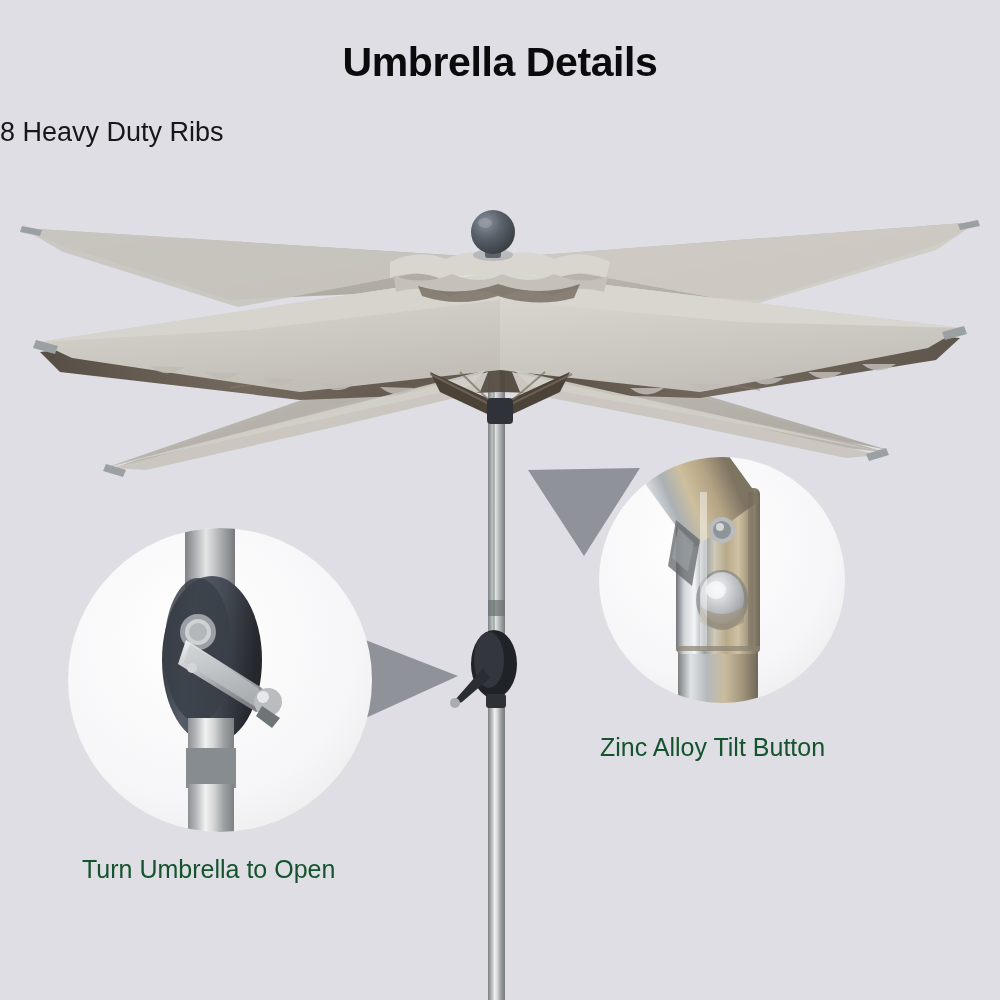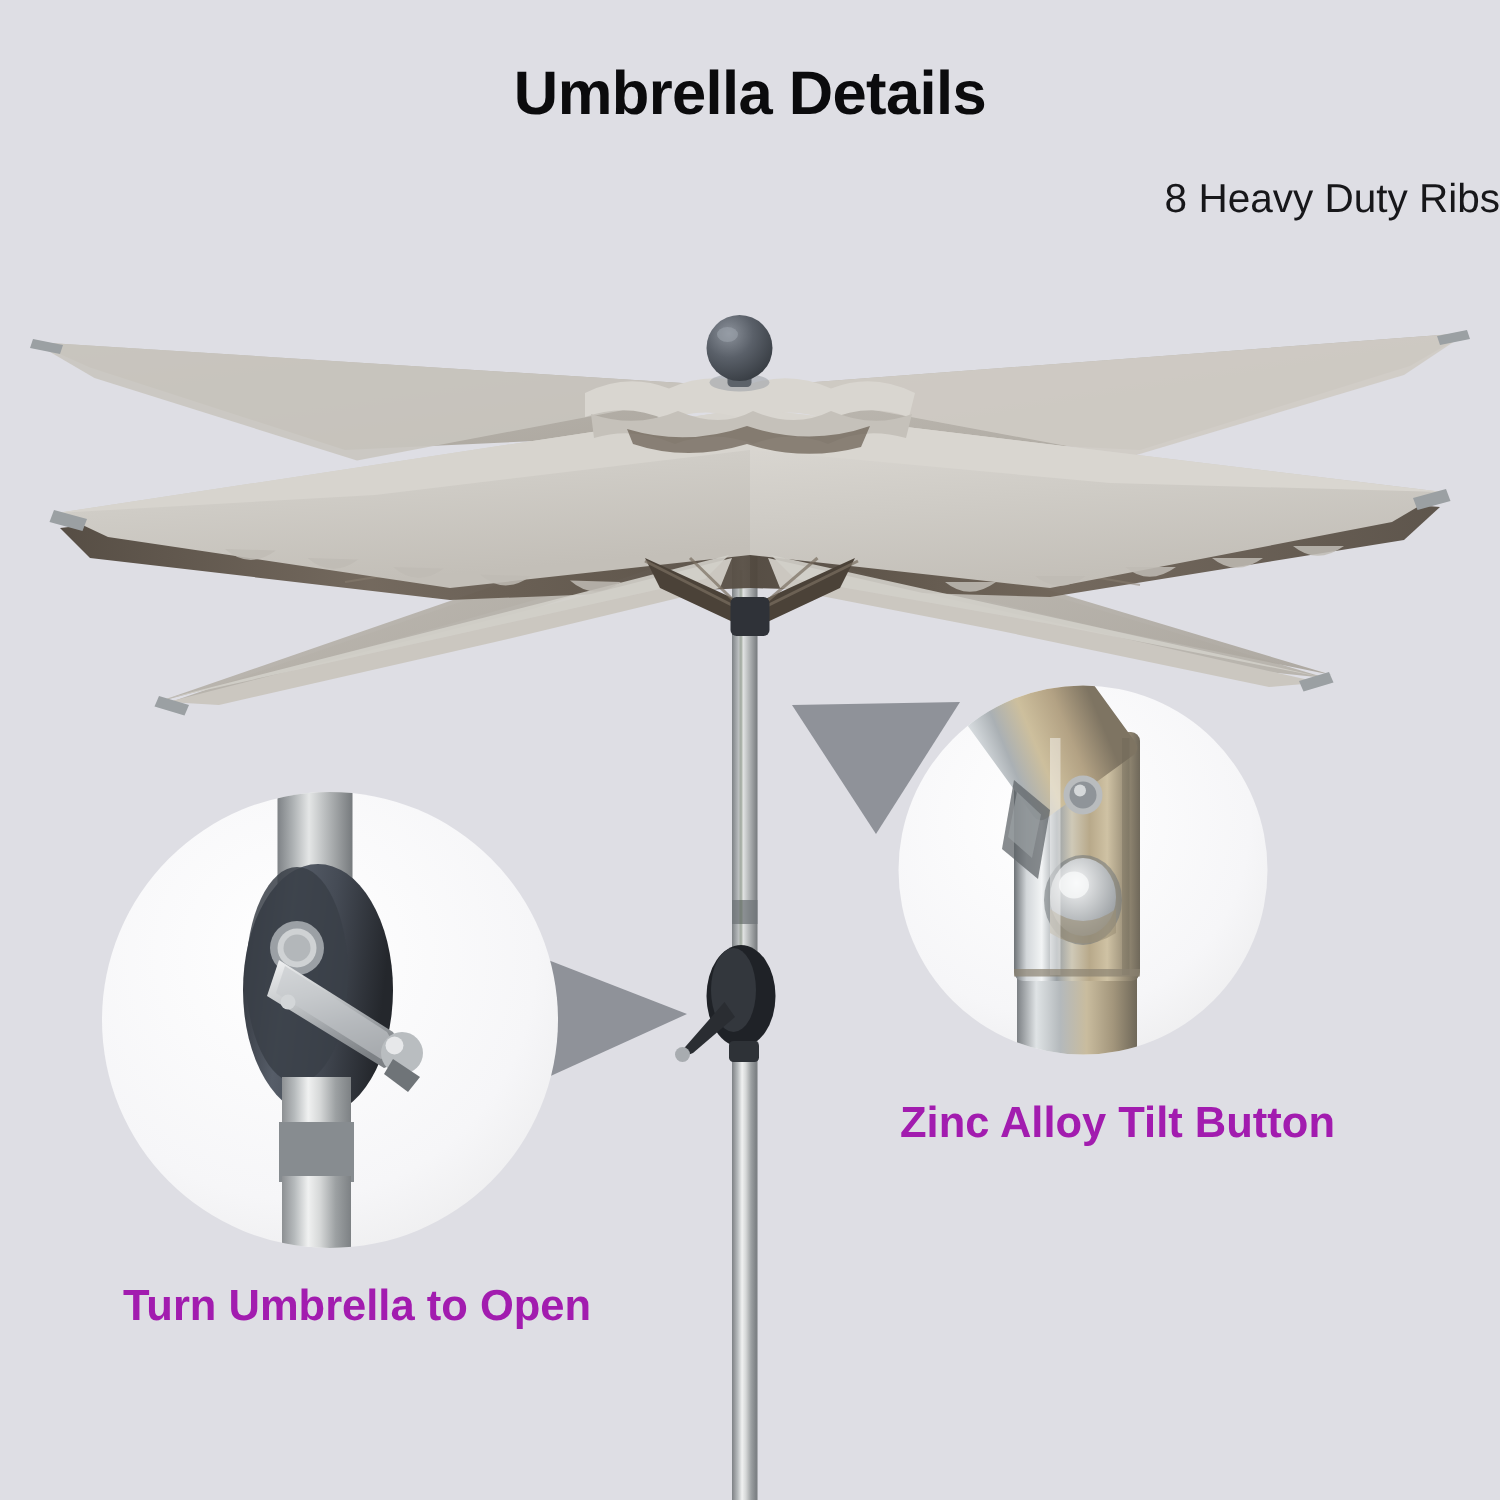--- a/index.html
+++ b/index.html
@@ -32,33 +32,33 @@
     font-weight: bold;
     color: #0b0b0d;
     letter-spacing: -0.4px;
     line-height: 1.1;
   }
   #subtitle {
     position: absolute;
     left: 0;
     top: 118px;
     width: 1000px;
-    text-align: right;
+    text-align: left;
     font-size: 27px;
     font-weight: 400;
     color: #17171a;
     line-height: 1.1;
   }
 
   
   .caption {
     position: absolute;
-    font-size: 29px;
-    font-weight: bold;
-    color: #a21caf;
+    font-size: 25px;
+    font-weight: normal;
+    color: #14532d;
     white-space: nowrap;
   }
   #caption-left {
     left: 82px;
     top: 855px;
   }
   #caption-right {
     left: 600px;
     top: 733px;
   }

